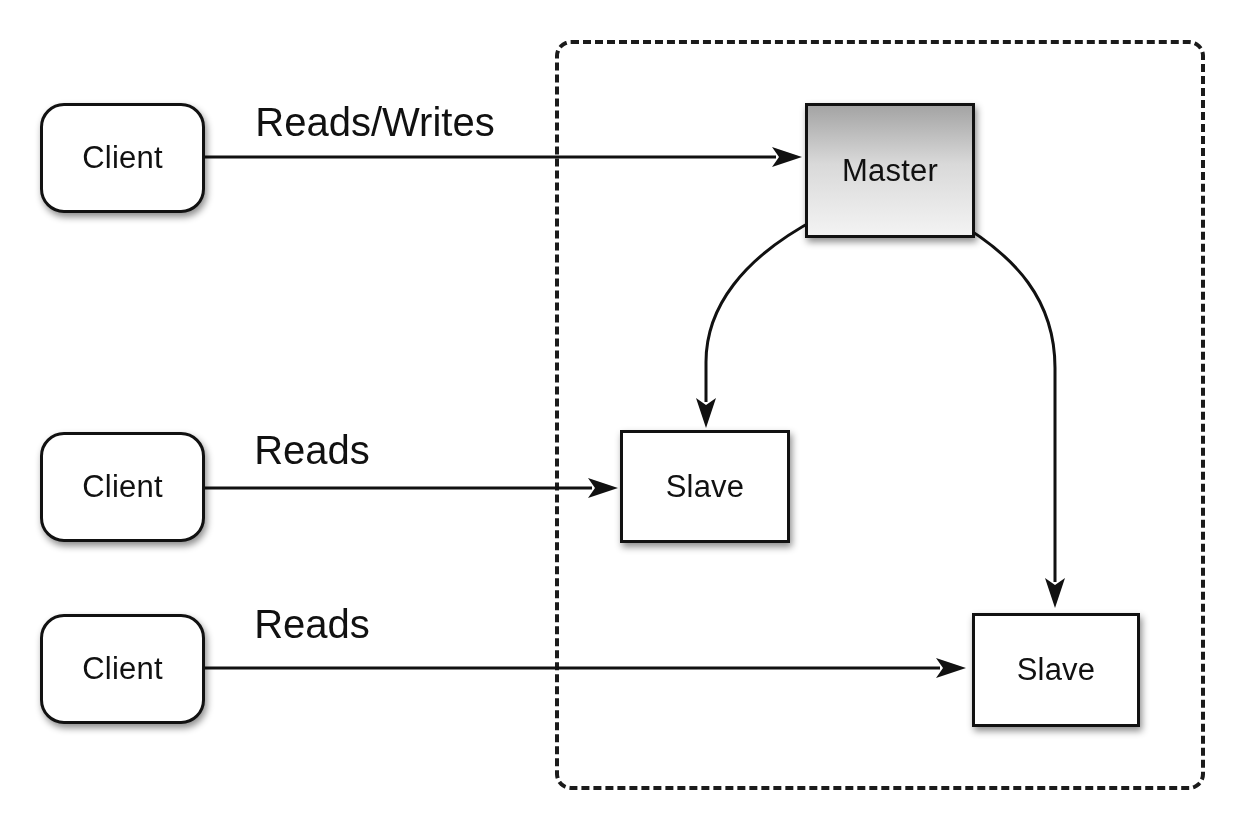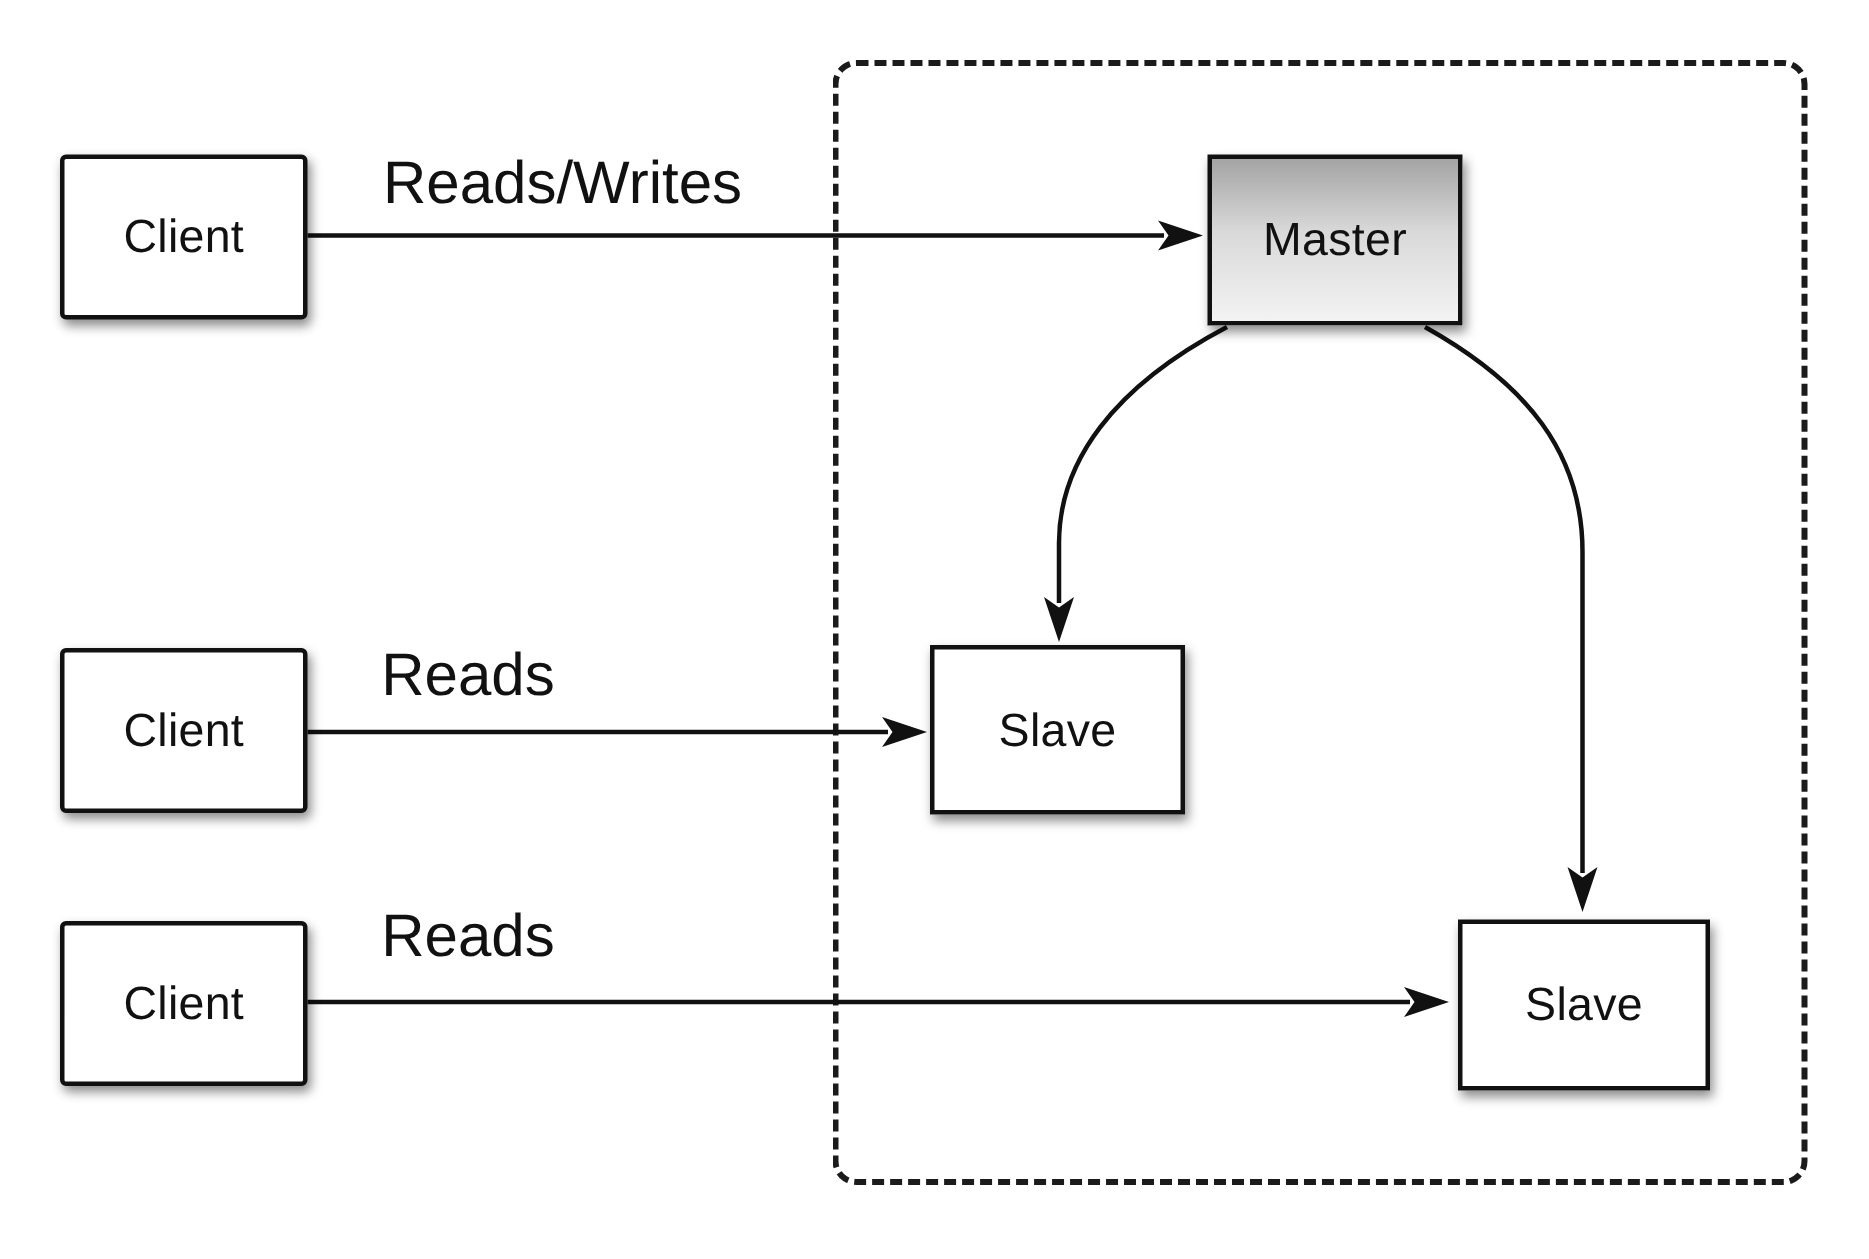--- a/index.html
+++ b/index.html
@@ -35,28 +35,28 @@
     display: flex;
     align-items: center;
     justify-content: center;
     font-size: 31px;
     letter-spacing: 0.2px;
     box-shadow: 2px 4px 7px rgba(0,0,0,0.45);
   }
   .client {
     left: 40px;
     width: 165px; height: 110px;
-    border-radius: 4px;
+    border-radius: 24px;
   }
   .client1 { top: 103px; }
   .client2 { top: 432px; }
   .client3 { top: 614px; }
   .master {
     left: 805px; top: 103px;
-    width: 170px; height: 114px;
+    width: 170px; height: 135px;
     background: linear-gradient(to bottom, #a4a4a4 0%, #d9d9d9 45%, #f3f3f3 100%);
   }
   .slave1 { left: 620px; top: 430px; width: 170px; height: 113px; }
   .slave2 { left: 972px; top: 613px; width: 168px; height: 114px; }
   .edge-label {
     position: absolute;
     font-size: 40px;
     white-space: nowrap;
     transform: translateX(-50%);
   }

